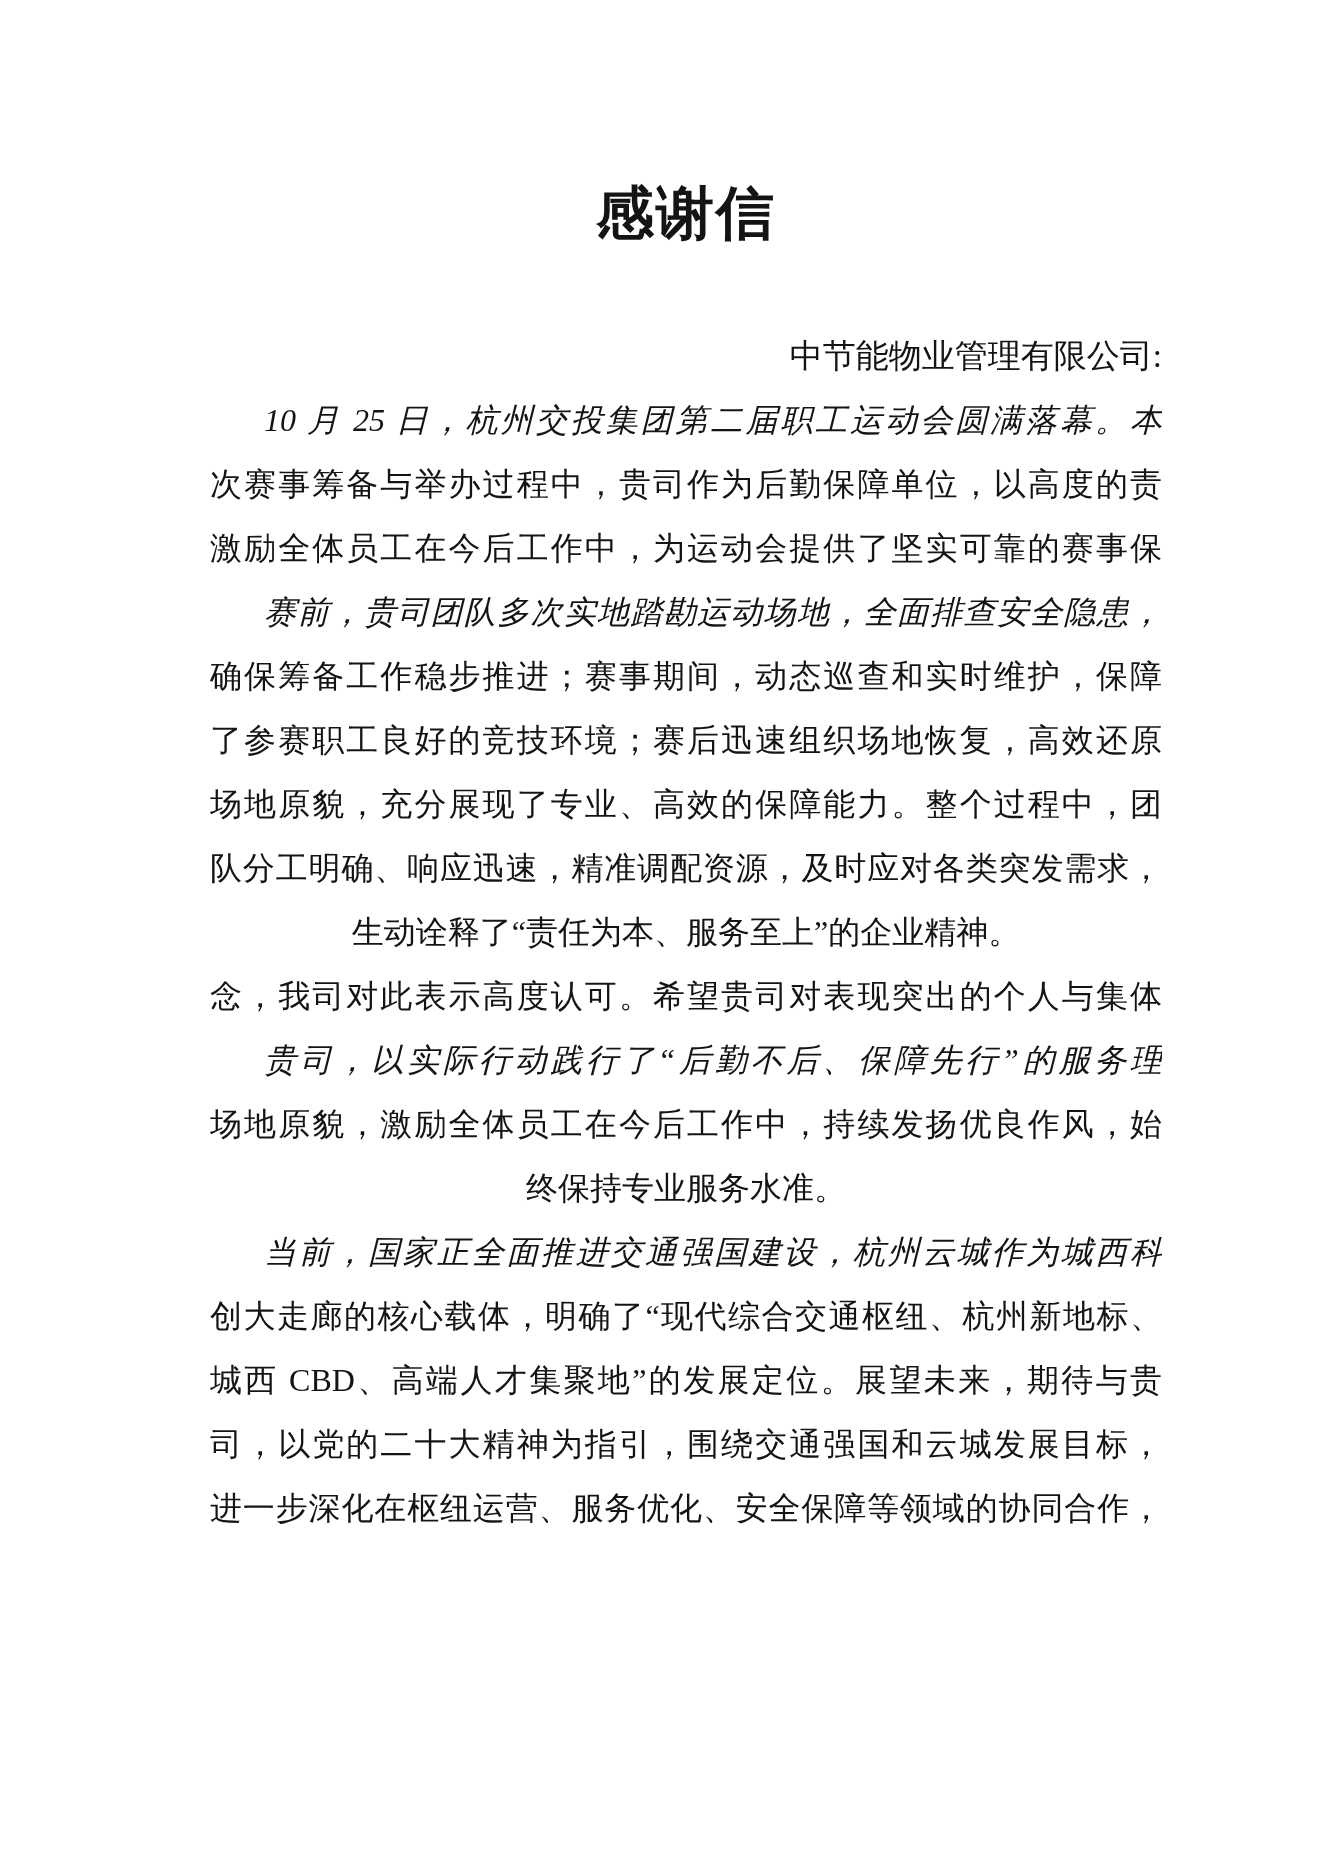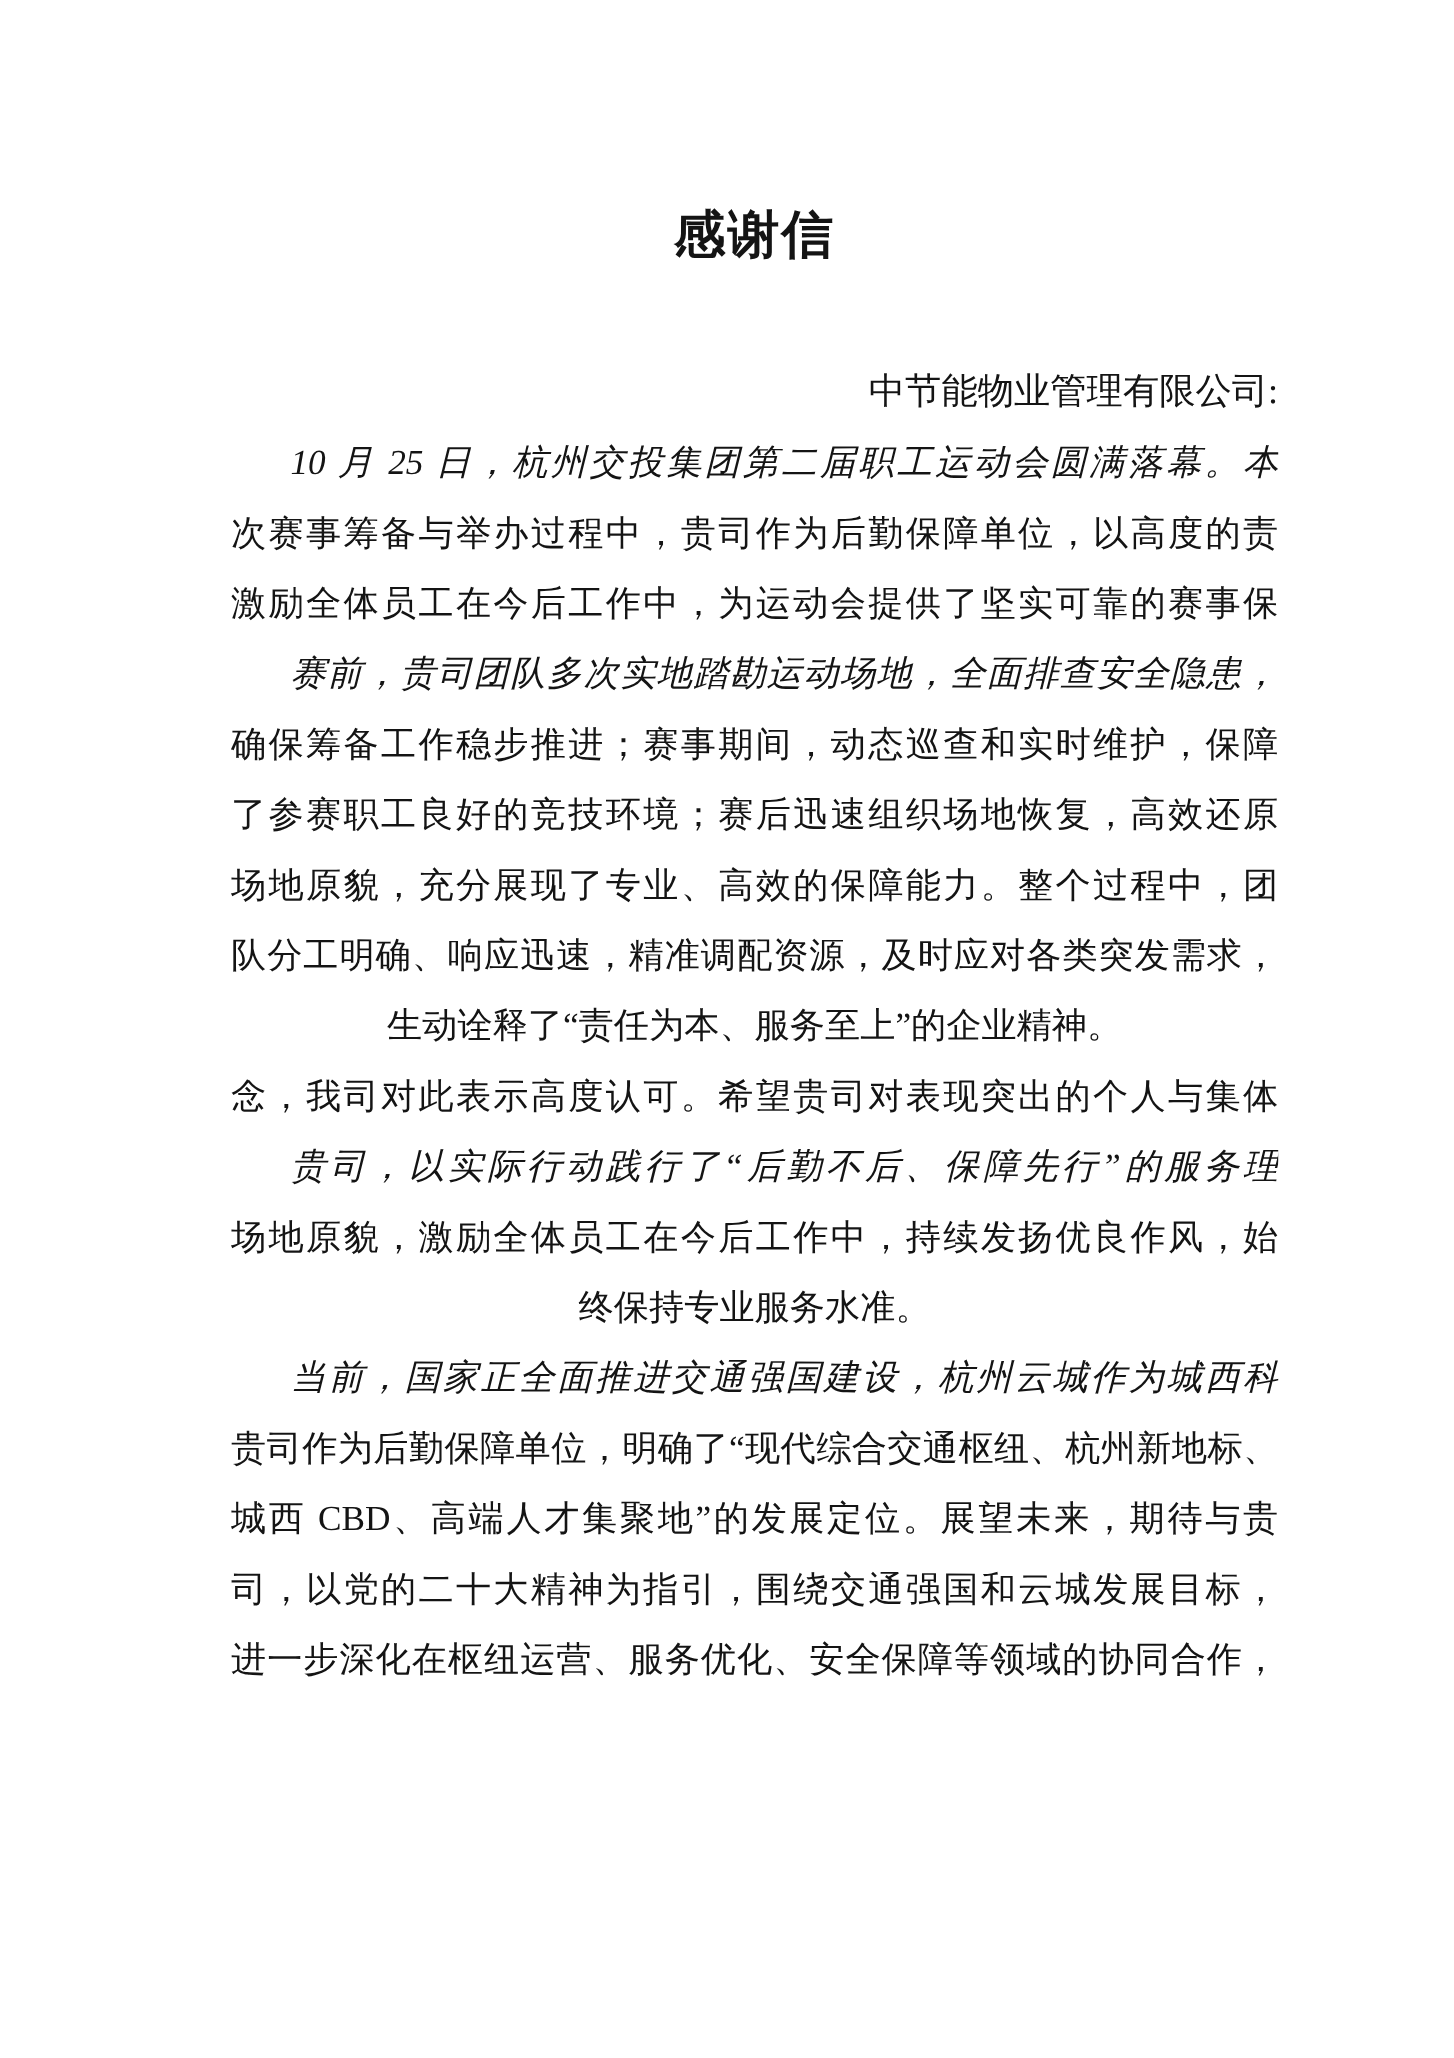--- a/index.html
+++ b/index.html
@@ -17,21 +17,21 @@
   }
   .page {
     box-sizing: border-box;
     width: 1322px;
     height: 1871px;
     padding: 186px 160px 0 210px;
     background: #ffffff;
   }
   .title {
     margin: 0 0 84px 0;
-    font-size: 47px;
+    font-size: 58px;
     line-height: 54px;
     font-weight: 900;
     text-align: center;
     letter-spacing: 2px;
     font-family: "Liberation Sans", "DejaVu Sans", sans-serif;
   }
   .salutation {
     font-size: 33px;
     line-height: 64px;
     text-align: right;
@@ -76,18 +76,18 @@
       <div class="line fill">确保筹备工作稳步推进；赛事期间，动态巡查和实时维护，保障</div>
       <div class="line fill">了参赛职工良好的竞技环境；赛后迅速组织场地恢复，高效还原</div>
       <div class="line fill">场地原貌，充分展现了专业、高效的保障能力。整个过程中，团</div>
       <div class="line fill">队分工明确、响应迅速，精准调配资源，及时应对各类突发需求，</div>
       <div class="line plain">生动诠释了“责任为本、服务至上”的企业精神。</div>
       <div class="line fill">念，我司对此表示高度认可。希望贵司对表现突出的个人与集体</div>
       <div class="line indent fill">贵司，以实际行动践行了“后勤不后、保障先行”的服务理</div>
       <div class="line fill">场地原貌，激励全体员工在今后工作中，持续发扬优良作风，始</div>
       <div class="line plain">终保持专业服务水准。</div>
       <div class="line indent fill">当前，国家正全面推进交通强国建设，杭州云城作为城西科</div>
-      <div class="line fill">贵司作为后勤保障单位，明确了“现代综合交通枢纽、杭州新地标、</div>
+      <div class="line fill">创大走廊的核心载体，明确了“现代综合交通枢纽、杭州新地标、</div>
       <div class="line fill">城西 CBD、高端人才集聚地”的发展定位。展望未来，期待与贵</div>
       <div class="line fill">司，以党的二十大精神为指引，围绕交通强国和云城发展目标，</div>
       <div class="line fill">进一步深化在枢纽运营、服务优化、安全保障等领域的协同合作，</div>
     </div>
 </div>
 
 </body></html>

